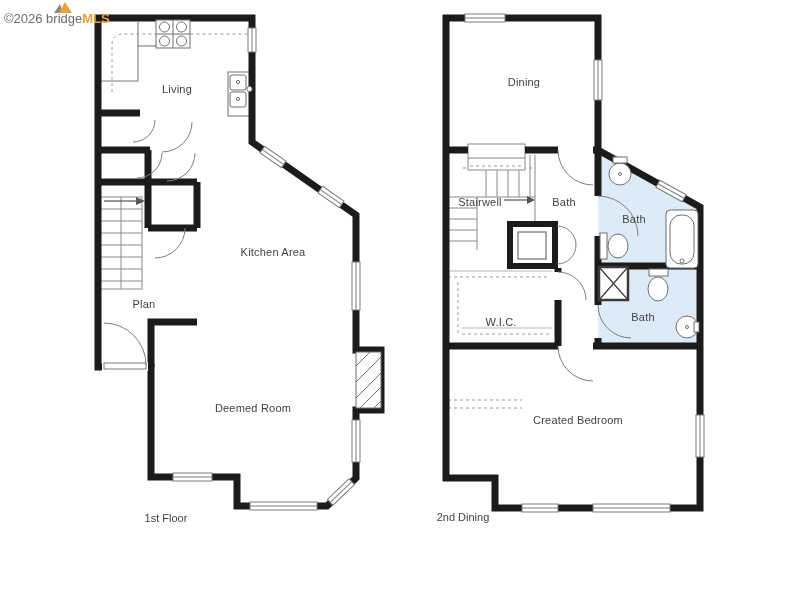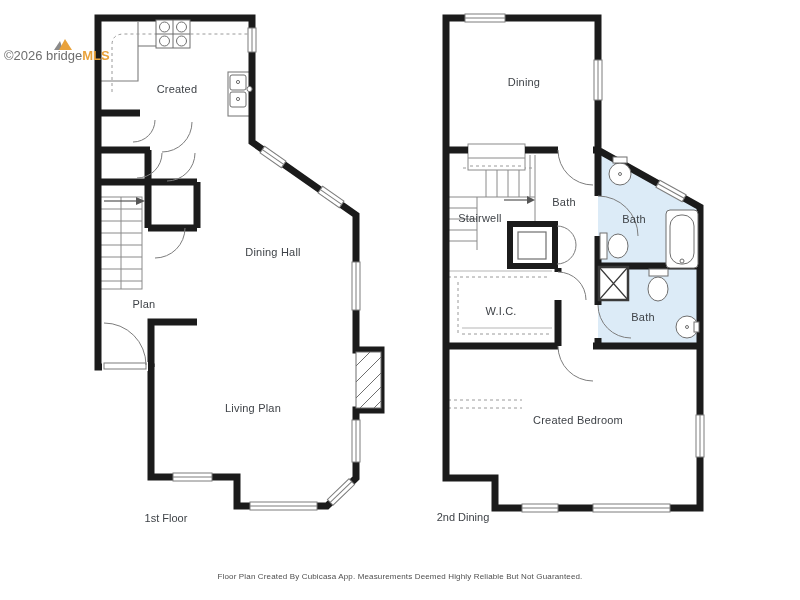--- a/index.html
+++ b/index.html
@@ -10,21 +10,21 @@
   .plan{position:absolute;left:0;top:0;width:800px;height:600px;}
   .room-label{
     position:absolute;transform:translate(-50%,-50%);
     font-size:11px;color:#3e4247;white-space:nowrap;letter-spacing:.2px;
   }
   .floor-label{
     position:absolute;transform:translate(-50%,-50%);
     font-size:11px;color:#3e4247;white-space:nowrap;
   }
   .logo{
-    position:absolute;left:4px;top:12px;font-size:13px;line-height:14px;white-space:nowrap;margin-top:37px;
+    position:absolute;left:4px;top:12px;font-size:13px;line-height:14px;white-space:nowrap;
   }
   .logo .gray{color:#6e6e6e;}
   .logo .orange{color:#e9a23b;font-weight:700;}
   .logo-tri{position:absolute;left:48px;top:-11px;}
   .disclaimer{
     position:absolute;left:0;top:572px;width:800px;text-align:center;
     font-size:8px;color:#4f4f4f;letter-spacing:.15px;
   }
 </style>
 </head>
@@ -244,37 +244,36 @@
         </g>
         <g>
           <circle cx="687" cy="327" r="11" fill="#ffffff"></circle>
           <rect x="694" y="322" width="5" height="10" fill="#ffffff"></rect>
           <circle cx="687" cy="327" r="1.5"></circle>
         </g>
       </g>
     </g>
   </svg>
 
-  <div class="room-label" style="left:177px;top:89px">Created</div>
-  <div class="room-label" style="left:273px;top:252px">Dining Hall</div>
+  <div class="room-label" style="left:177px;top:89px">Living</div>
+  <div class="room-label" style="left:273px;top:252px">Kitchen Area</div>
   <div class="room-label" style="left:144px;top:304px">Plan</div>
-  <div class="room-label" style="left:253px;top:408px">Living Plan</div>
+  <div class="room-label" style="left:253px;top:408px">Deemed Room</div>
   <div class="floor-label" style="left:166px;top:518px">1st Floor</div>
 
   <div class="room-label" style="left:524px;top:82px">Dining</div>
-  <div class="room-label" style="left:480px;top:218px">Stairwell</div>
+  <div class="room-label" style="left:480px;top:202px">Stairwell</div>
   <div class="room-label" style="left:564px;top:202px">Bath</div>
   <div class="room-label" style="left:634px;top:219px">Bath</div>
-  <div class="room-label" style="left:501px;top:311px">W.I.C.</div>
+  <div class="room-label" style="left:501px;top:322px">W.I.C.</div>
   <div class="room-label" style="left:643px;top:317px">Bath</div>
   <div class="room-label" style="left:578px;top:420px">Created Bedroom</div>
   <div class="floor-label" style="left:463px;top:517px">2nd Dining</div>
 
   <div class="logo">
     <svg class="logo-tri" width="22" height="13" viewBox="0 0 22 13">
       <polygon points="2,12 8,3 11,12" fill="#8a8a8a"></polygon>
       <polygon points="7,12 13,1 20,12" fill="#e9a23b"></polygon>
     </svg>
     <span class="gray">©2026 bridge</span><span class="orange">MLS</span>
   </div>
 
-  <div class="disclaimer">Floor Plan Created By Cubicasa App. Measurements Deemed Highly Reliable But Not Guaranteed.</div>
 </div>
 
 </body></html>

